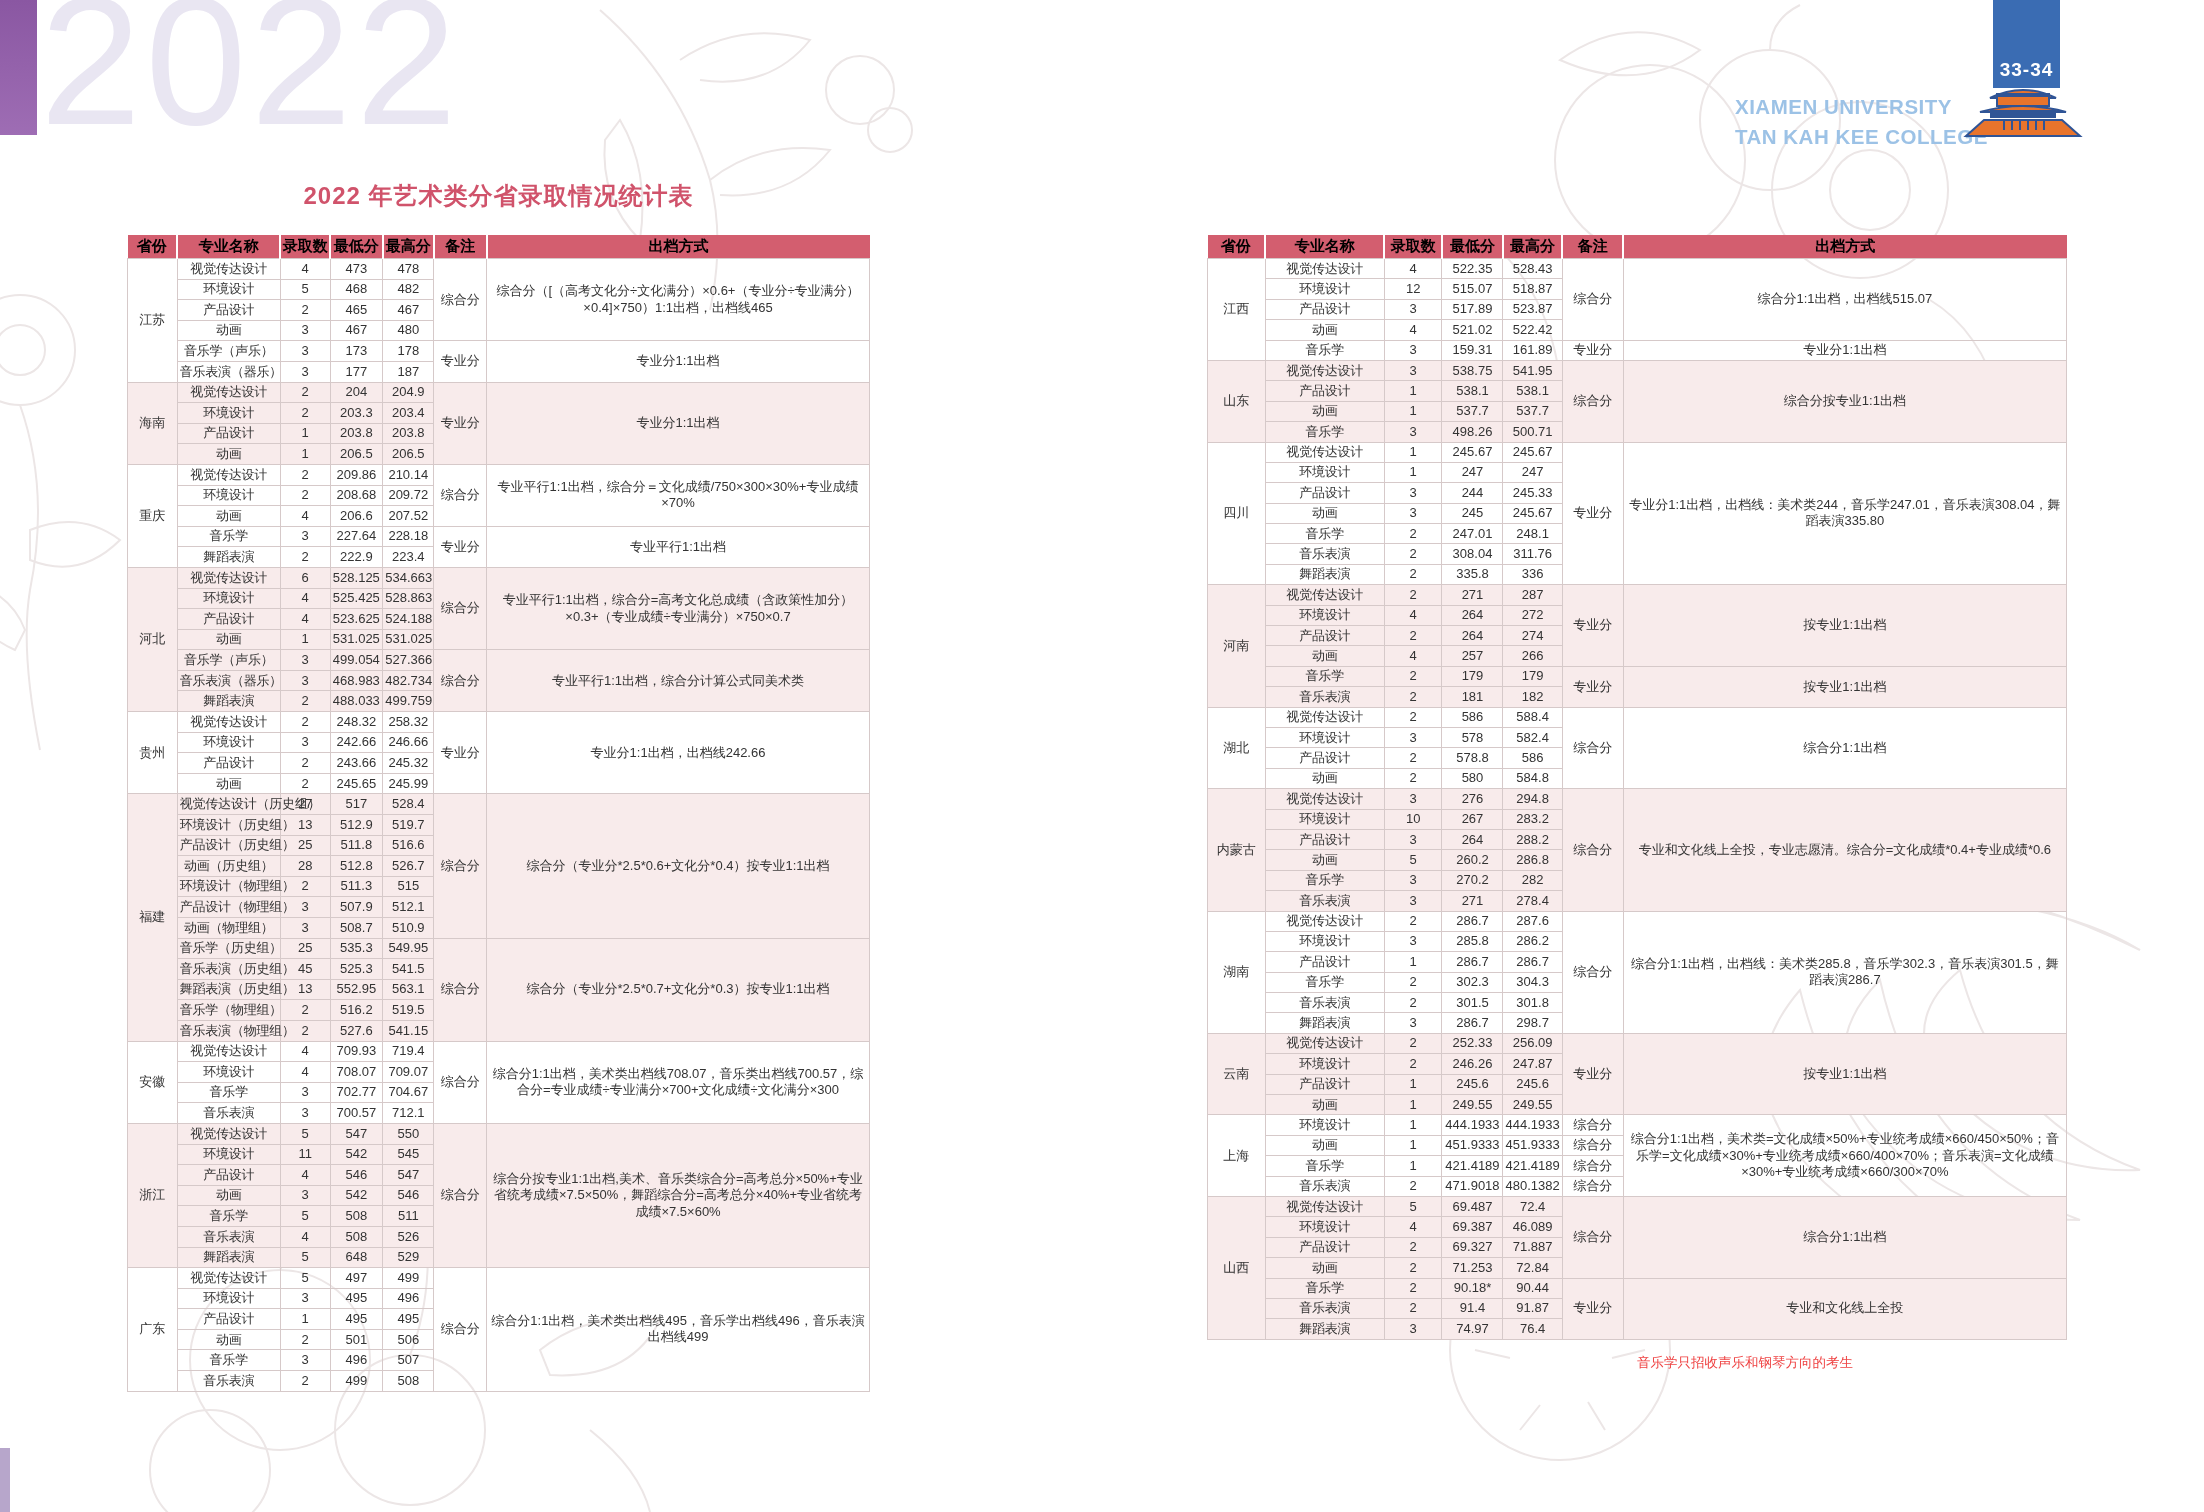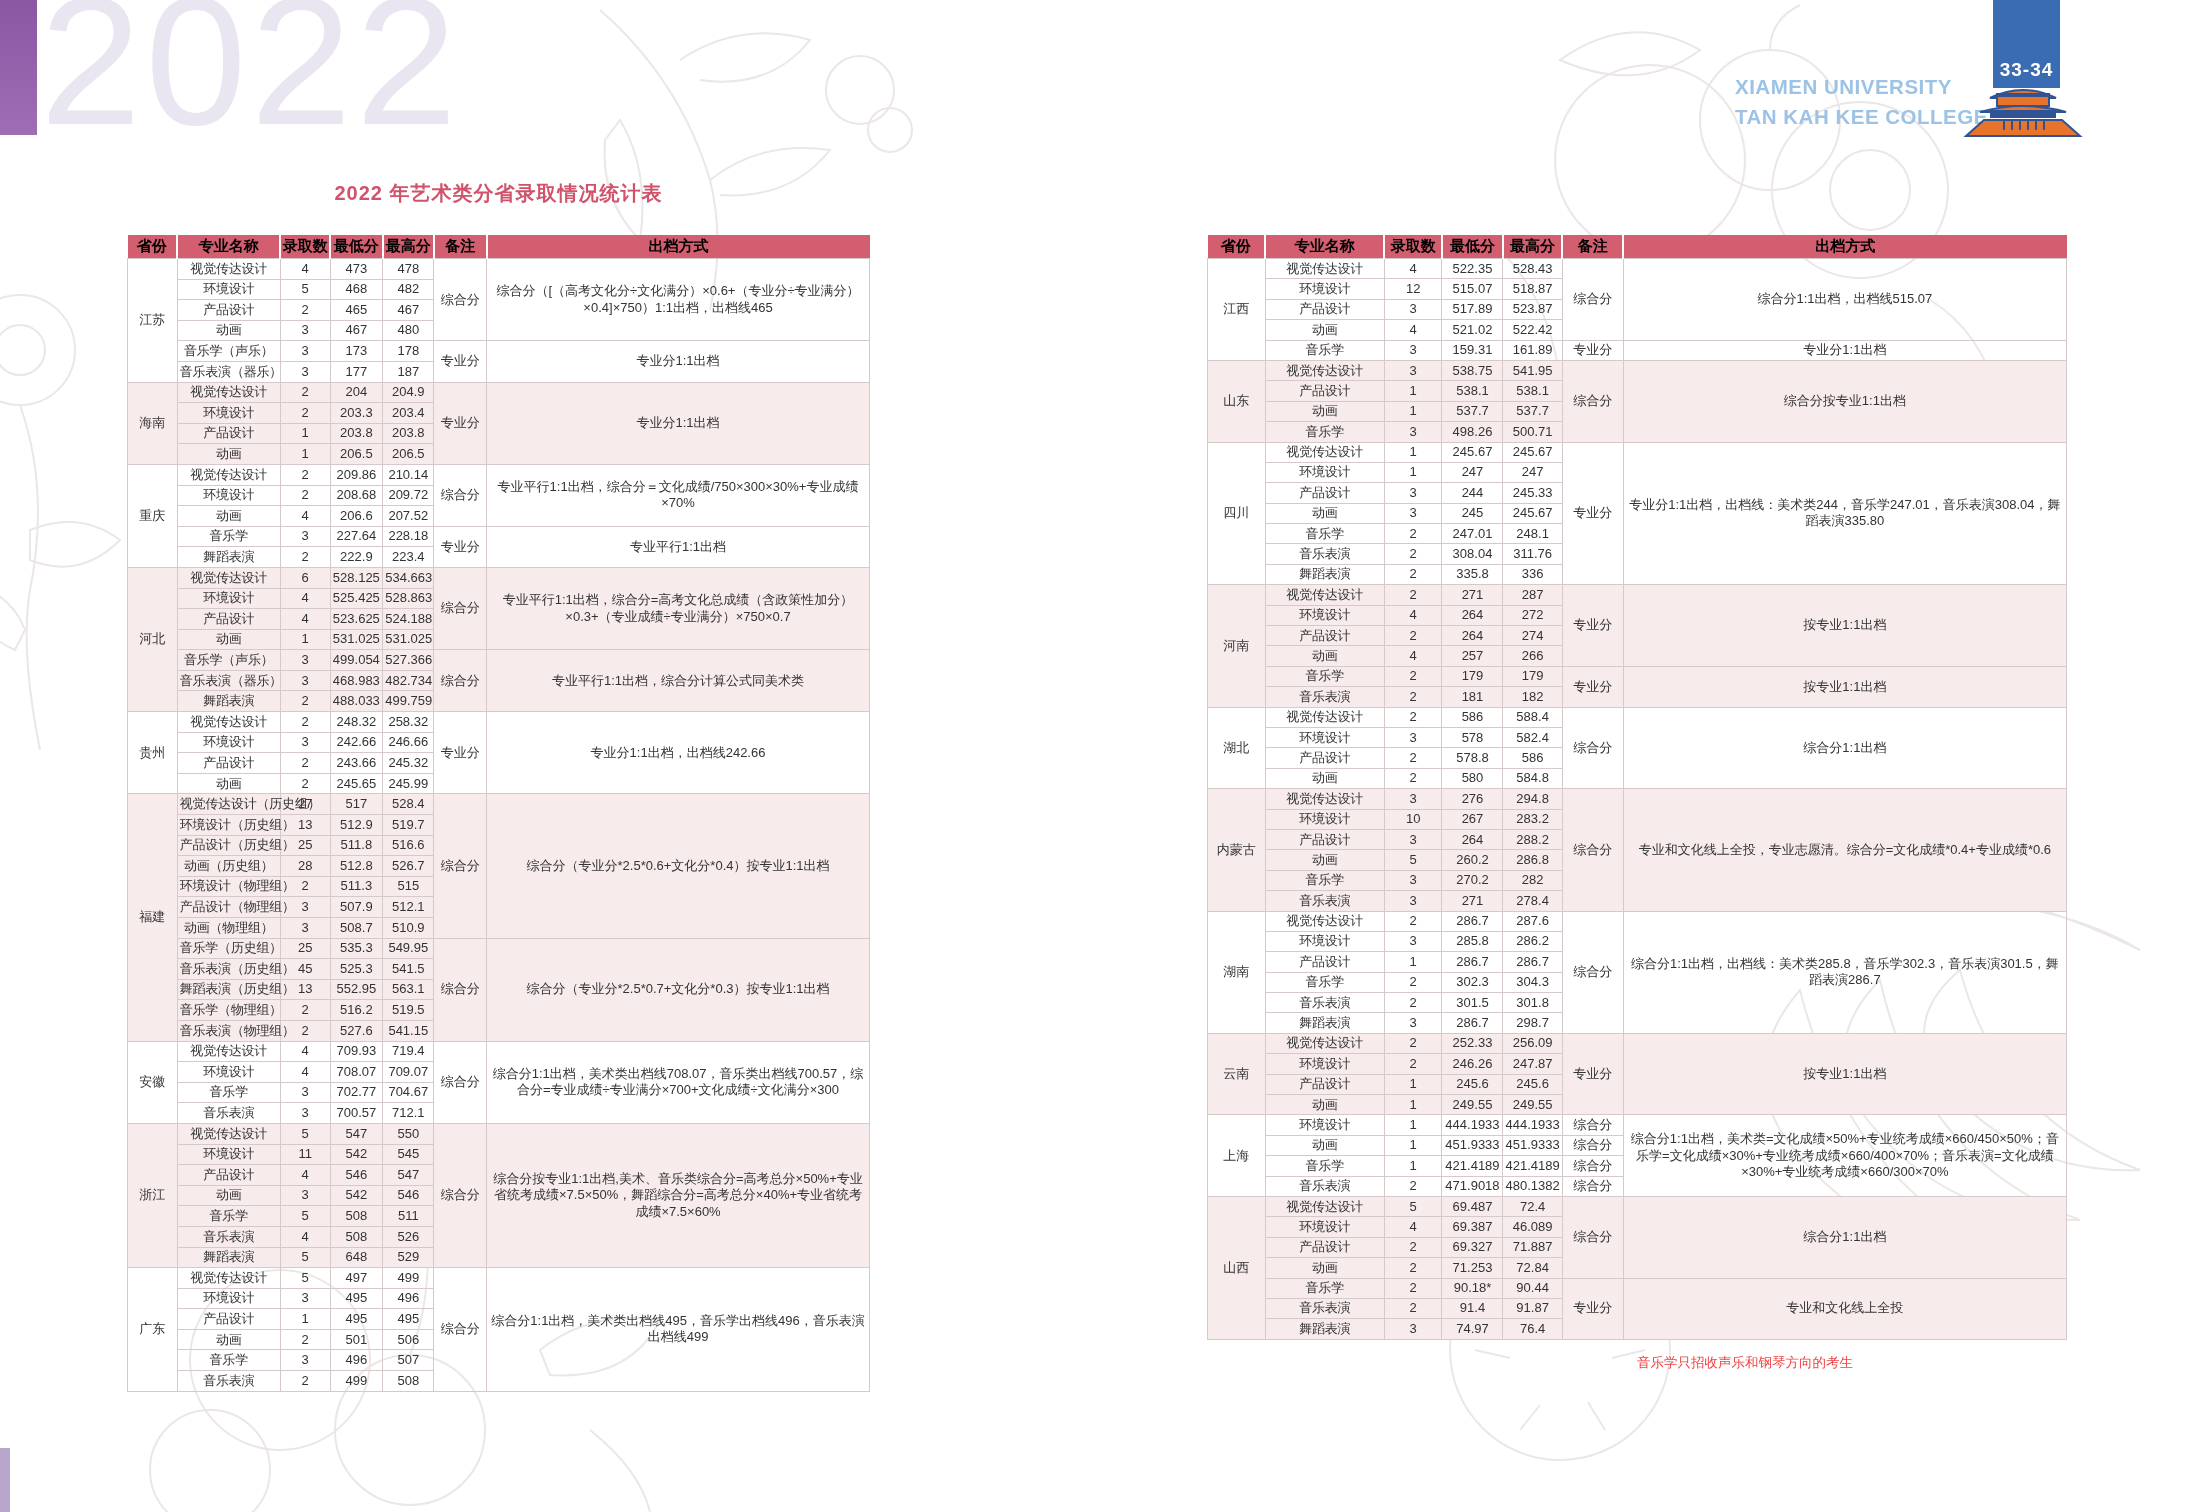--- a/index.html
+++ b/index.html
@@ -12,26 +12,26 @@
   
   .side-bar-top{position:absolute;left:0;top:0;width:37px;height:135px;
     background:linear-gradient(180deg,#8a57a2,#9e6db4);z-index:1;}
   .side-bar-bottom{position:absolute;left:0;top:1448px;width:10px;height:64px;background:#b7a6cb;z-index:1;}
   .year-big{position:absolute;left:40px;top:-30px;font-size:182px;font-weight:400;
     color:#e9e6f2;letter-spacing:4px;z-index:0;line-height:1;}
   
   .page-tab{position:absolute;left:1993px;top:0;width:67px;height:88px;background:#3a6cb3;z-index:2;
     display:flex;align-items:flex-end;justify-content:center;padding-bottom:7px;box-sizing:border-box;}
   .page-tab span{color:#fff;font-weight:bold;font-size:19px;letter-spacing:1px;}
-  .univ-name{position:absolute;left:1735px;top:72px;z-index:2;color:#9cc2e6;font-weight:bold;
+  .univ-name{position:absolute;left:1735px;top:92px;z-index:2;color:#9cc2e6;font-weight:bold;
     font-size:20.5px;line-height:30px;letter-spacing:0.5px;}
   .logo{position:absolute;left:1952px;top:80px;width:142px;height:60px;z-index:2;}
   
   .page-title{position:absolute;left:127px;top:180px;width:743px;text-align:center;z-index:2;
-    font-size:20px;font-weight:bold;color:#d0536b;letter-spacing:1px;}
+    font-size:24px;font-weight:bold;color:#d0536b;letter-spacing:1px;}
   
   .table-wrap{position:absolute;z-index:2;}
   .t-left{left:127px;top:235px;width:743px;}
   .t-right{left:1207px;top:235px;width:860px;}
   table.admission-table{border-collapse:collapse;table-layout:fixed;width:100%;}
   table.admission-table th{
     background:#d35e6f;color:#000000;font-size:15px;font-weight:bold;height:23px;
     border-right:2px solid #fff;border-bottom:1px solid #d6c9c9;padding:0;}
   table.admission-table th:last-child{border-right:none;}
   table.admission-table td{

